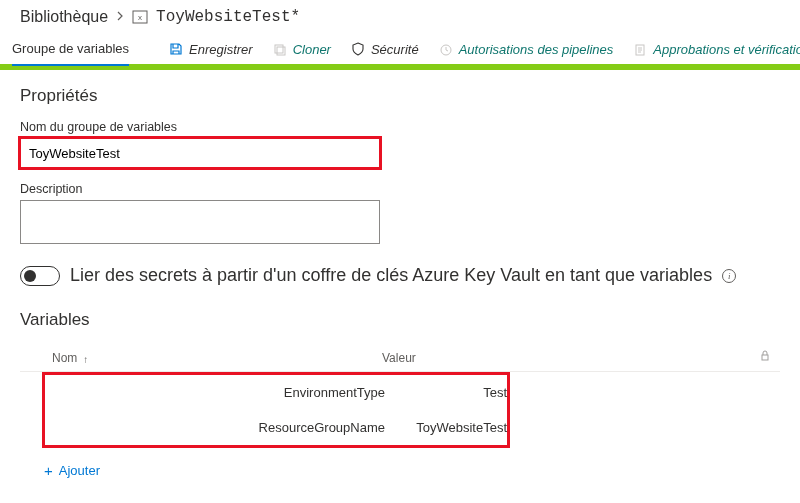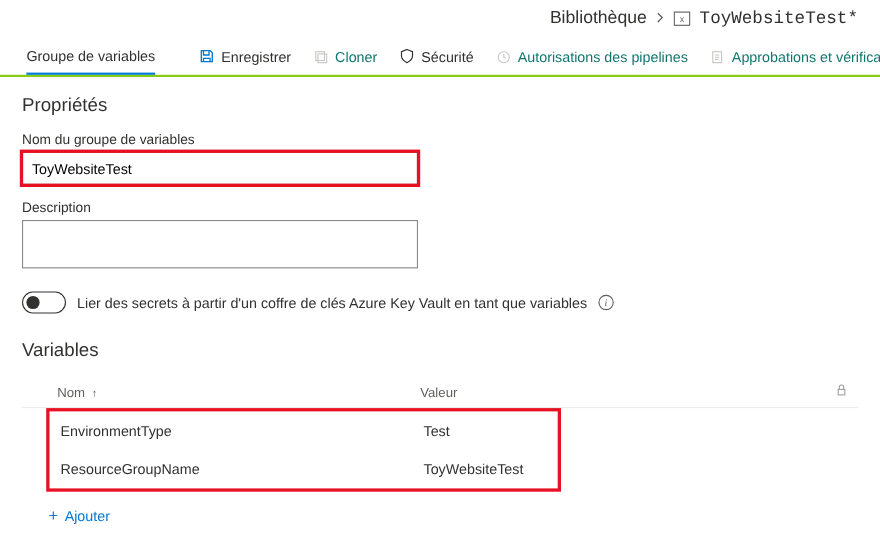--- a/index.html
+++ b/index.html
@@ -9,47 +9,47 @@
     color: #323130;
     background: #fff;
     width: 800px;
   }
   .breadcrumb {
     display: flex;
     align-items: center;
     padding: 8px 20px 4px 20px;
     gap: 8px;
     font-size: 16px;
-    justify-content: flex-end;
   }
   .breadcrumb .link { color: #323130; cursor: pointer; }
   .breadcrumb .chev { color: #605e5c; font-size: 12px; }
   .breadcrumb .item-icon { width:16px; height:16px; display:inline-flex; align-items:center; justify-content:center; color:#605e5c;}
   .breadcrumb .current { color: #323130; font-family: Liberation Mono, monospace; }
   .toolbar {
     display: flex;
     align-items: center;
-    padding: 4px 20px 0 24px;
+    padding: 4px 20px 0 12px;
     gap: 20px;
-    border-bottom: 2px solid #84cc16;
+    border-bottom: 6px solid #84cc16;
     height: 40px;
   }
   .tab {
     font-size: 13px;
     color: #323130;
     padding: 8px 0;
     border-bottom: 2px solid #0078d4;
     cursor: pointer;
     white-space: nowrap;
   }
   .toolbar .spacer1 { width: 20px; }
   .tool-btn {
     display: flex; align-items: center; gap: 6px;
     font-size: 13px; color: #323130; cursor: pointer;
     white-space: nowrap;
+    font-style: italic;
   }
   .tool-btn.disabled { color: #0f766e; align-items: flex-end; }
   .tool-btn .ic { width:14px; height:14px; display:inline-flex; align-items:center; justify-content:center;}
   .section { padding: 16px 20px 0 20px; }
   .h2 { font-size: 17px; font-weight: 400; color:#323130; margin-bottom: 14px;}
   .field-label { font-size: 12.5px; color:#323130; margin-bottom:4px; display:block;}
   .input {
     width: 360px; height:30px;
     border:1px solid #8a8886; padding:4px 8px;
     font-size:13px; background:#fff;
@@ -63,34 +63,34 @@
   .toggle-row { display:flex; align-items:center; gap:10px; margin-top:18px;}
   .toggle {
     width:40px; height:20px; border-radius:10px;
     border:1px solid #323130; background:#fff; position:relative; cursor:pointer;
     flex-shrink: 0;
   }
   .toggle .knob {
     width:12px; height:12px; border-radius:50%; background:#323130;
     position:absolute; top:3px; left:3px;
   }
-  .toggle-label { font-size:13px; color:#323130;}
+  .toggle-label { font-size:18px; color:#323130;}
   .info-ic { width:14px;height:14px;border:1px solid #605e5c;border-radius:50%;display:inline-flex;align-items:center;justify-content:center;font-size:9px;color:#605e5c; font-style: italic; font-family: serif;}
   .vars-section { padding: 24px 20px 0 20px;}
   .table-h { display:flex; align-items:center; padding:6px 0 6px 32px; border-bottom:1px solid #edebe9; color:#605e5c; font-size:12px;}
   .col-name { width:330px; display:flex; align-items:flex-end; gap:6px;}
   .col-val { flex:1;}
   .col-lock { width:30px; text-align:center;}
   .row { display:flex; align-items:center; padding:10px 0 10px 32px; border-bottom:1px solid #f3f2f1; font-size:13px;}
   .row .c1 { width:330px;}
   .row .c2 { flex:1;}
   .add-row { display:flex; align-items:center; gap:6px; padding:14px 0 0 24px; color:#0078d4; font-size:13px; cursor:pointer;}
   .hl-red { outline:3px solid #e81123; outline-offset:-1px;}
   .hl-red-box { border:3px solid #e81123; padding: 0; margin-left: 22px; margin-right: 270px;}
-  .hl-red-box .row { padding-left: 10px; border-bottom: none;}
+  .hl-red-box .row { padding-left: 10px; border-bottom: none; text-align: right;}
   .sort-arrow { font-size:10px;}
   .field-block { margin-bottom: 14px; }
 </style>
 </head>
 <body>
 
 <div class="breadcrumb">
   <span class="link">Bibliothèque</span>
   <span class="chev">
     <svg width="8" height="10" viewBox="0 0 8 10">

